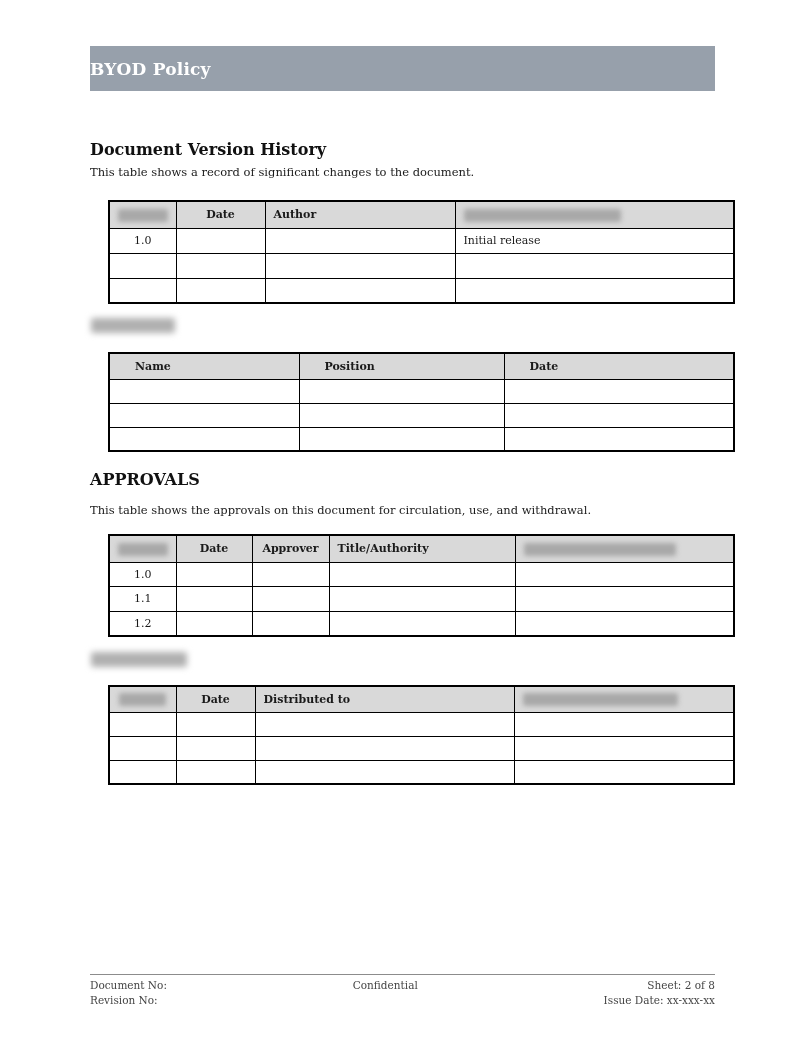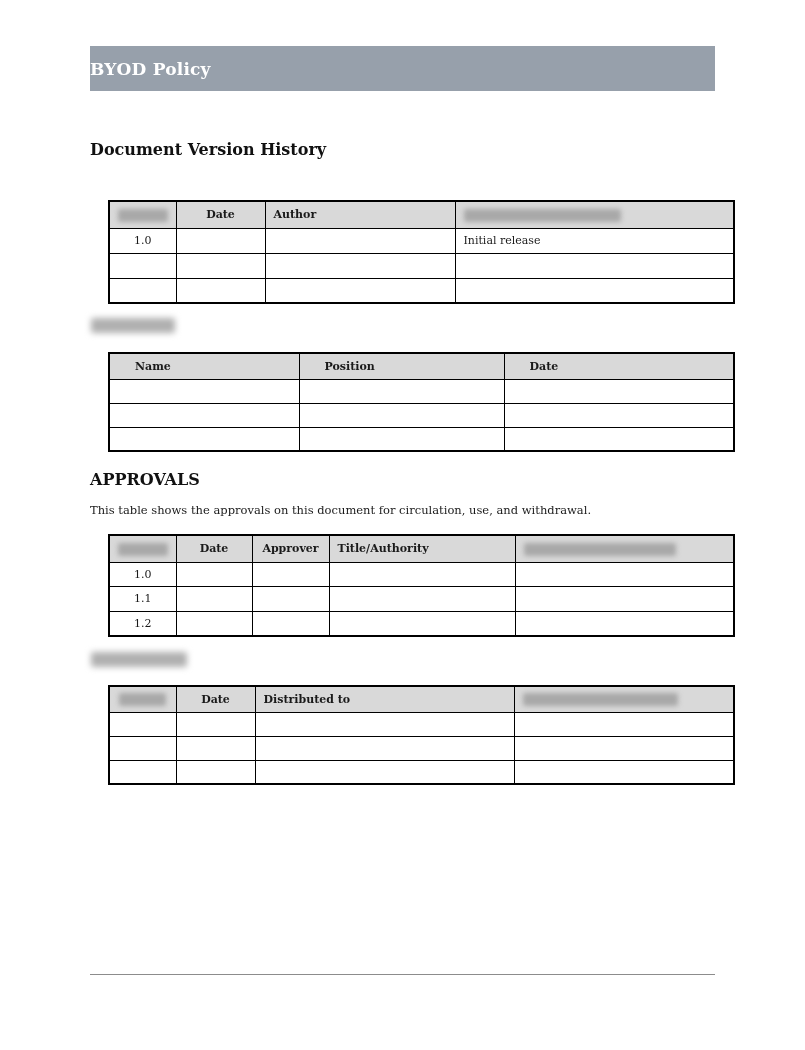--- a/index.html
+++ b/index.html
@@ -96,20 +96,21 @@
 <body>
 
 <div class="page">
 
   <div class="banner">
     <h1>BYOD Policy</h1>
   </div>
 
 
   <div class="sub-heading" style="top:140px;">Document Version History</div>
+  <div class="para" style="top:165px;">This table shows a record of significant changes to the document.</div>
 
   <table id="tbl-version" style="top:200px;">
     <colgroup>
         <col style="width:67px">
         <col style="width:89px">
         <col style="width:190px">
         <col>
       </colgroup>
     <thead>
       <tr>
@@ -253,14 +254,27 @@
       <tr>
         <td></td>
         <td></td>
         <td></td>
         <td></td>
       </tr>
     </tbody>
   </table>
 
   <div class="footer-rule"></div>
+  <div class="footer">
+    <div class="col">
+      <span>Document No:</span>
+      <span>Revision No:</span>
+    </div>
+    <div class="col center">
+      <span>Confidential</span>
+    </div>
+    <div class="col right">
+      <span>Sheet: 2 of 8</span>
+      <span>Issue Date: xx-xxx-xx</span>
+    </div>
+  </div>
 
 </div>
 
 </body></html>

